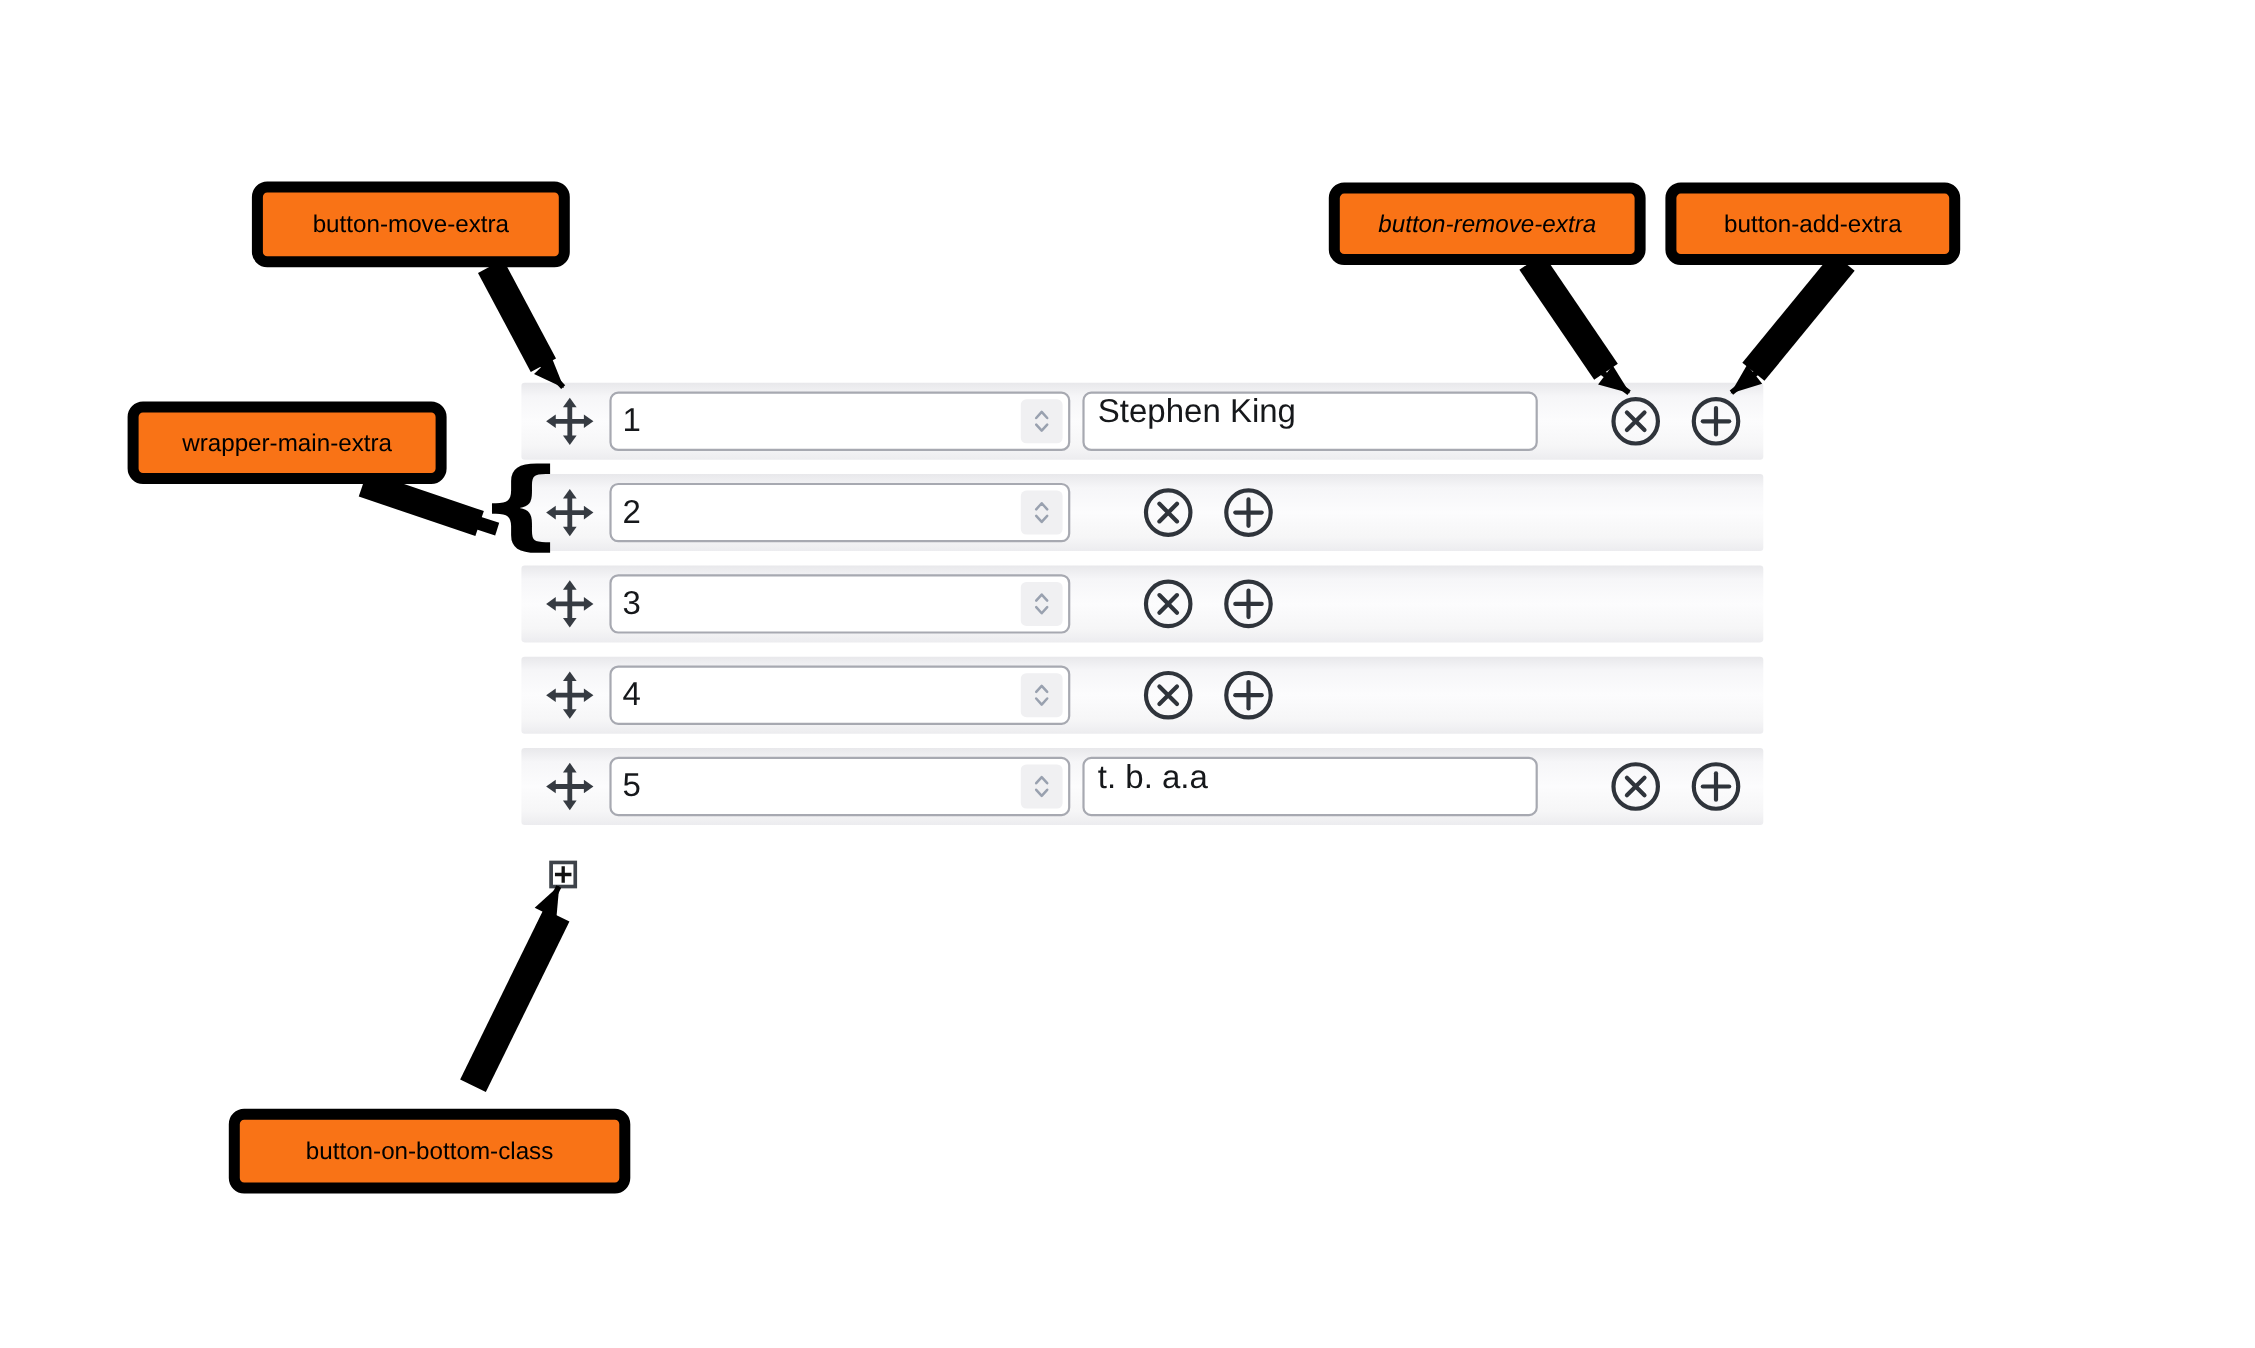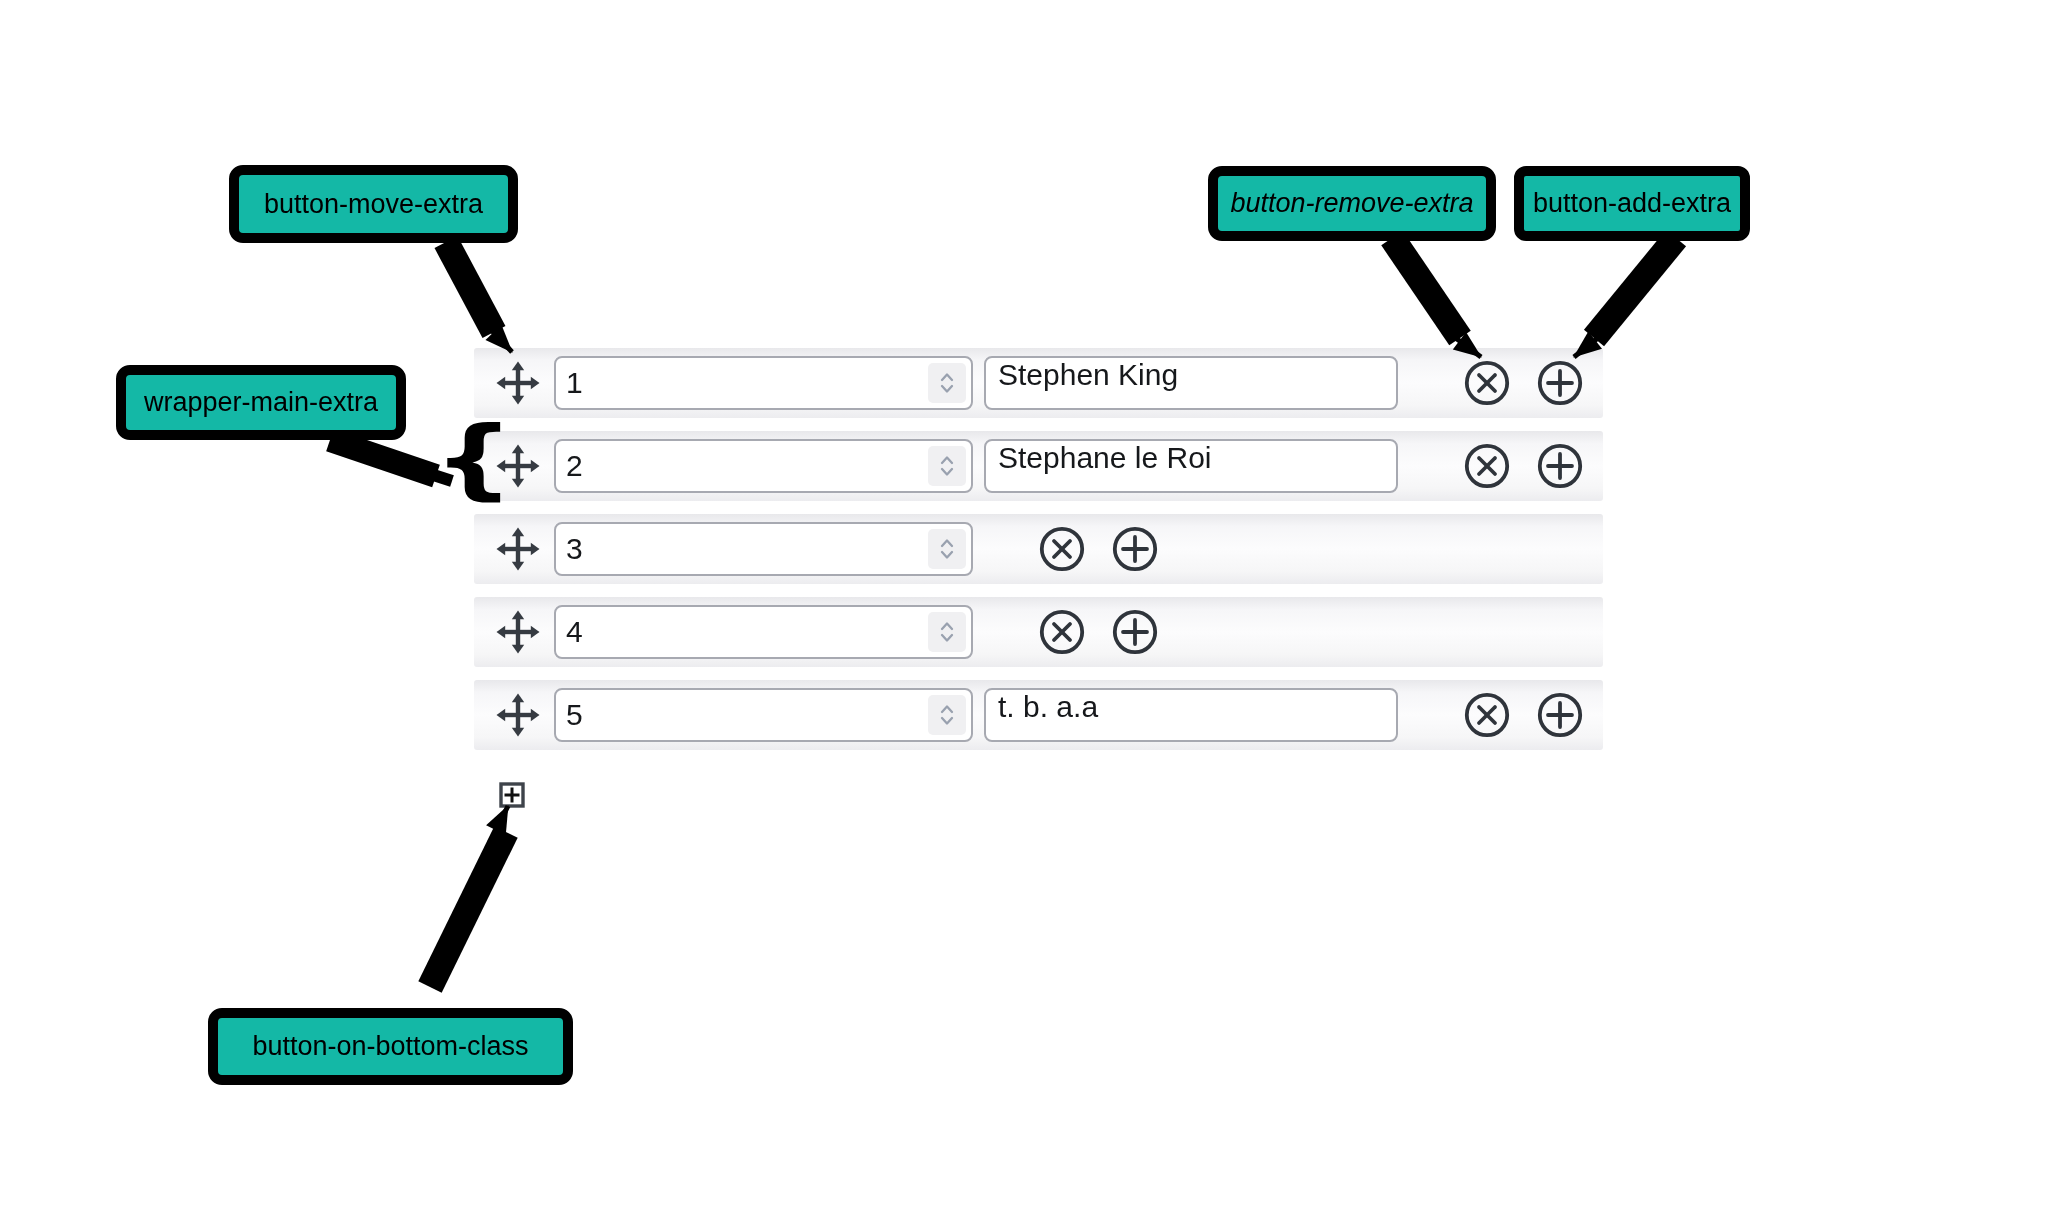--- a/index.html
+++ b/index.html
@@ -38,27 +38,27 @@
     border:none;background:transparent;cursor:pointer;z-index:2;
   }
   
   .annot-svg{position:absolute;left:0;top:0;z-index:5;pointer-events:none;}
   .brace{
     position:absolute;left:433px;top:414px;z-index:4;font-size:88px;line-height:1;
     font-weight:700;color:#000;transform:scaleX(1.3);transform-origin:left center;
     font-family:"DejaVu Sans", sans-serif;
   }
   .callout{
-    position:absolute;box-sizing:border-box;background:#14b8a6;border:10px solid #000;
+    position:absolute;box-sizing:border-box;background:#f97316;border:10px solid #000;
     border-radius:14px;display:flex;align-items:center;justify-content:center;
-    font-size:27px;color:#000;z-index:6;white-space:nowrap;text-align:right;
+    font-size:22px;color:#000;z-index:6;white-space:nowrap;text-align:right;
   }
   .co-move{left:229px;top:165px;width:289px;height:78px;}
   .co-remove{left:1208px;top:166px;width:288px;height:75px;font-style:italic;}
-  .co-add{left:1514px;top:166px;width:236px;height:75px;border-radius:12px;}
+  .co-add{left:1514px;top:166px;width:268px;height:75px;}
   .co-wrapper{left:116px;top:365px;width:290px;height:75px;}
   .co-bottom{left:208px;top:1008px;width:365px;height:77px;}
 </style>
 </head>
 <body>
 
 <svg width="0" height="0" style="position:absolute">
   <defs>
     <g id="ic-move" stroke="#363b42" fill="#363b42">
       <line x1="22" y1="8" x2="22" y2="36" stroke-width="4.4"></line>
@@ -121,21 +121,20 @@
           <use href="#ic-move"></use>
         </svg></div>
     <div class="num-wrap">
       <span class="num-value">2</span>
       <span class="spinner">
           <svg width="18" height="26">
             <use href="#ic-spinner"></use>
           </svg>
         </span>
     </div>
-    <input class="name-input" type="text" value="Stephane le Roi" style="">
     <button class="circle-btn btn-remove"><svg width="46" height="46">
           <use href="#ic-remove"></use>
         </svg></button>
     <button class="circle-btn btn-add"><svg width="46" height="46">
           <use href="#ic-add"></use>
         </svg></button>
   </div>
 
   <div class="row">
     <div class="move-handle"><svg width="44" height="44">

